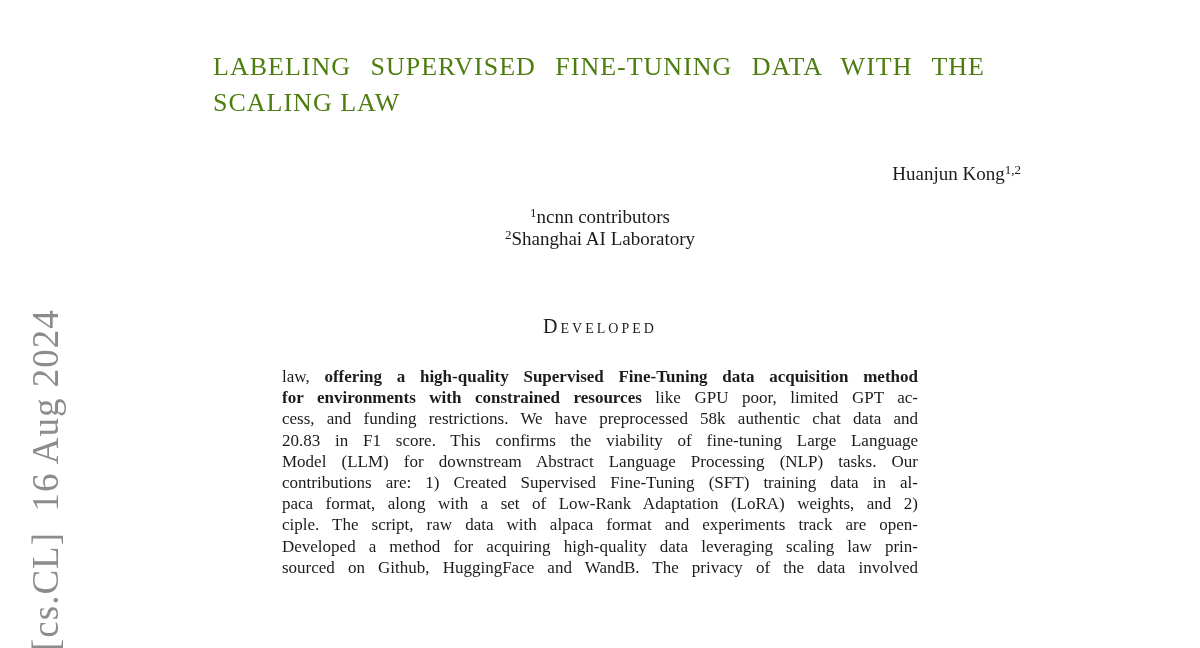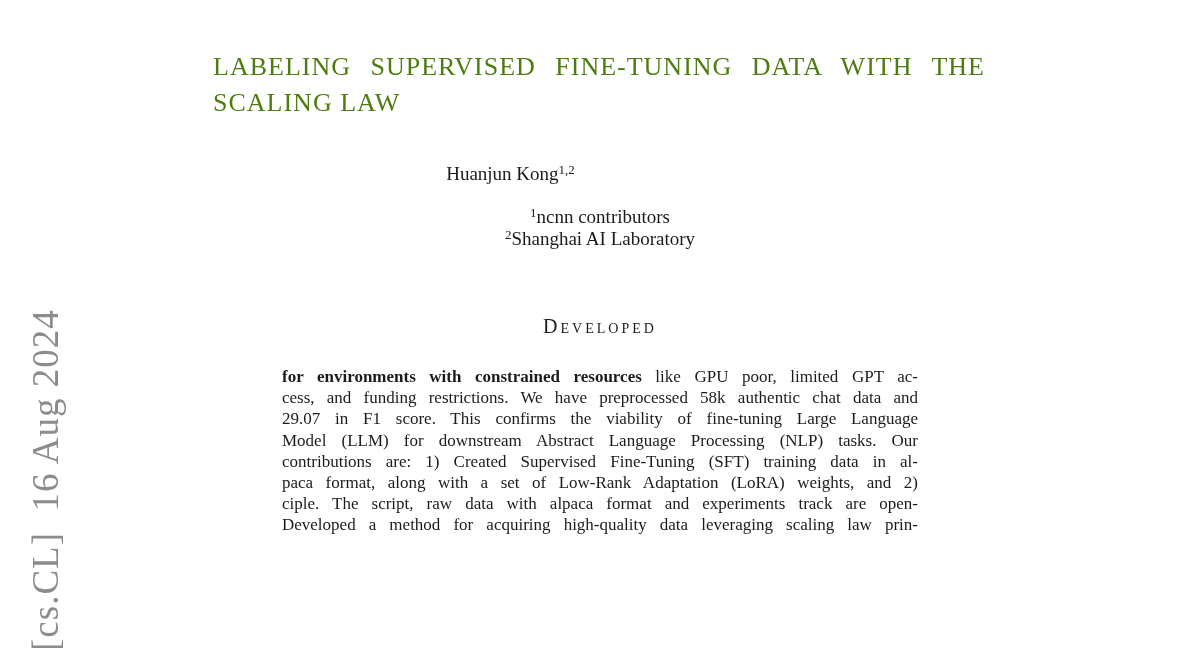--- a/index.html
+++ b/index.html
@@ -52,21 +52,21 @@
   .title-line-2 {
     display: block;
   }
 
   
   .author {
     position: absolute;
     left: 0;
     top: 163px;
     width: 1021px;
-    text-align: center;
+    text-align: right;
     font-size: 19px;
     line-height: 22px;
   }
   .affiliations {
     position: absolute;
     left: 0;
     top: 206px;
     width: 1200px;
     text-align: center;
     font-size: 19px;
@@ -125,23 +125,25 @@
   </div>
 
   <div class="affiliations">
     <div><sup class="marks">1</sup><span>ncnn contributors</span></div>
     <div><sup class="marks">2</sup><span>Shanghai AI Laboratory</span></div>
   </div>
 
   <div class="abstract-heading">Developed</div>
 
   <div class="abstract">
+      <div class="abs-line"><span>law, </span><span class="bold">offering a high-quality Supervised Fine-Tuning data acquisition method</span></div>
       <div class="abs-line"><span class="bold">for environments with constrained resources</span><span> like GPU poor, limited GPT ac-</span></div>
       <div class="abs-line"><span>cess, and funding restrictions. We have preprocessed 58k authentic chat data and</span></div>
-      <div class="abs-line"><span>29.07 in F1 score. This confirms the viability of fine-tuning Large Language</span></div>
+      <div class="abs-line"><span>20.83 in F1 score. This confirms the viability of fine-tuning Large Language</span></div>
       <div class="abs-line"><span>Model (LLM) for downstream Abstract Language Processing (NLP) tasks. Our</span></div>
       <div class="abs-line"><span>contributions are: 1) Created Supervised Fine-Tuning (SFT) training data in al-</span></div>
       <div class="abs-line"><span>paca format, along with a set of Low-Rank Adaptation (LoRA) weights, and 2)</span></div>
       <div class="abs-line"><span>ciple. The script, raw data with alpaca format and experiments track are open-</span></div>
       <div class="abs-line"><span>Developed a method for acquiring high-quality data leveraging scaling law prin-</span></div>
+      <div class="abs-line"><span>sourced on Github, HuggingFace and WandB. The privacy of the data involved</span></div>
     </div>
 
 </div>
 
 </body></html>

